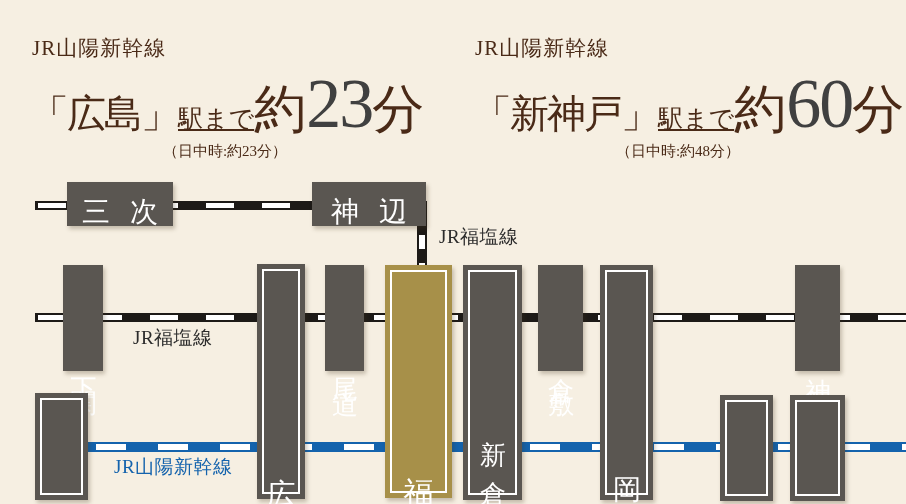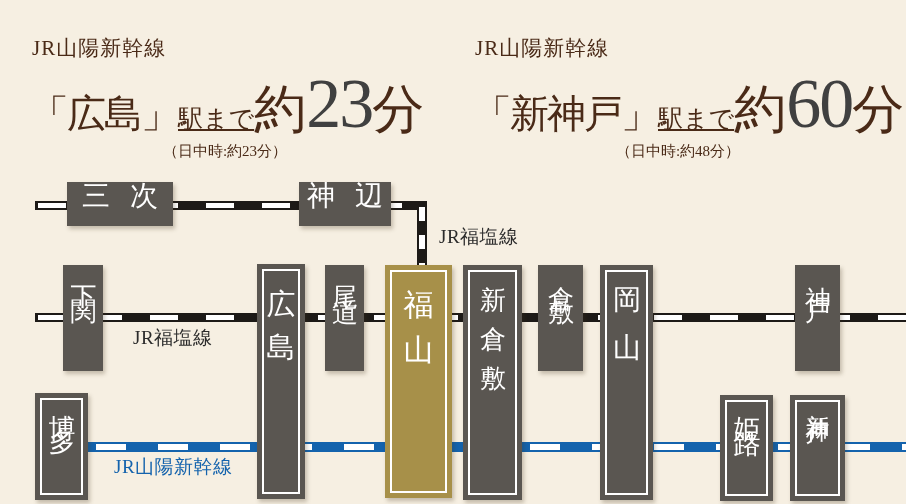--- a/index.html
+++ b/index.html
@@ -33,21 +33,21 @@
   .rail-blue{
     position:absolute;height:10px;background-color:#1463ad;z-index:1;
     background-image:linear-gradient(90deg,#fff 0 48%,transparent 48%);
     background-size:62px 6px;background-repeat:repeat-x;background-position:26px 2px;
   }
   .rail-label{position:absolute;font-size:19px;color:#2b2b2b;z-index:2;letter-spacing:0.5px;}
   .rail-label.blue{color:#1463ad;}
   
   .box{
     position:absolute;background:#5a5651;color:#fff;z-index:3;
-    display:flex;align-items:flex-start;justify-content:center;
+    display:flex;align-items:flex-end;justify-content:center;
     box-shadow:2px 3px 4px rgba(70,55,30,.28);
   }
   .box.gold{background:#a79049;}
   .box.bordered::before{
     content:"";position:absolute;inset:5px;border:2px solid #fff;pointer-events:none;
   }
   .vtext{writing-mode:vertical-rl;text-orientation:upright;line-height:1;}
   .sp14{letter-spacing:14px;margin-bottom:-14px;}
   .sp40{letter-spacing:40px;margin-bottom:-40px;}
   .sp45{letter-spacing:45px;margin-bottom:-45px;}
@@ -80,21 +80,21 @@
   <div class="rail-h" style="left:35px;top:300px;width:871px;"></div>
   <div class="rail-blue" style="left:70px;top:429px;width:836px;"></div>
 
   <div class="rail-label" style="left:439px;top:211px;">JR福塩線</div>
   <div class="rail-label" style="left:133px;top:312px;">JR福塩線</div>
   <div class="rail-label blue" style="left:114px;top:441px;">JR山陽新幹線</div>
 
   <div class="box" style="left:67px;top:169px;width:106px;height:44px;">
     <span class="htext" style="font-size:28px;">三次</span>
   </div>
-  <div class="box" style="left:299px;top:169px;width:92px;height:44px;">
+  <div class="box" style="left:312px;top:169px;width:114px;height:44px;">
     <span class="htext" style="font-size:28px;">神辺</span>
   </div>
 
   <div class="box" style="left:63px;top:252px;width:40px;height:106px;">
     <span class="vtext sp14" style="font-size:26px;">下関</span>
   </div>
   <div class="box bordered" style="left:257px;top:251px;width:48px;height:235px;">
     <span class="vtext sp45" style="font-size:29px;">広島</span>
   </div>
   <div class="box" style="left:325px;top:252px;width:39px;height:106px;">

